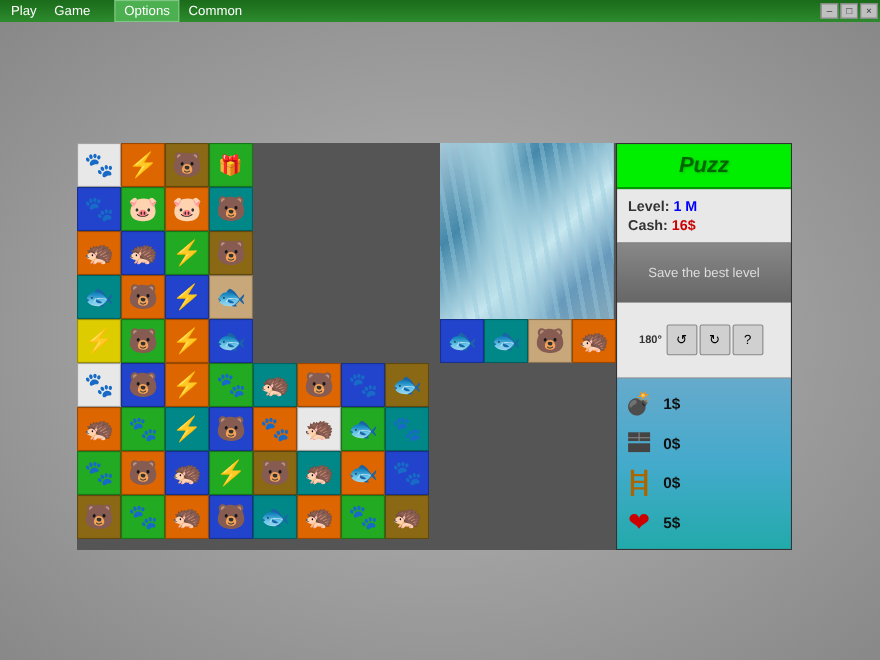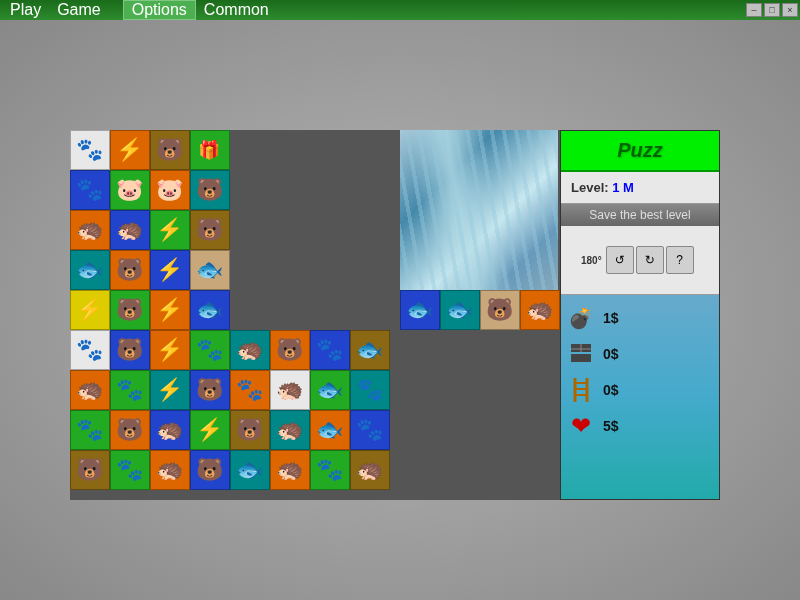--- a/index.html
+++ b/index.html
@@ -22,21 +22,21 @@
       justify-content: space-between;
       padding: 0 2px;
     }
     #menu-bar {
       display: flex;
       align-items: center;
       height: 100%;
     }
     .menu-item {
       color: white;
-      font-size: 16px;
+      font-size: 12px;
       padding: 0 8px;
       height: 100%;
       display: flex;
       align-items: center;
       cursor: pointer;
     }
     .menu-item.active {
       background: #4caf50;
       border: 1px solid #81c784;
       margin-left: 14px;
@@ -211,21 +211,21 @@
     }
 
     .stat-label { color: #333; }
     .stat-value-blue { color: #0000ff; }
     .stat-value-red { color: #cc0000; }
 
     #save-btn {
       background: linear-gradient(to bottom, #888, #666);
       color: #ddd;
       text-align: center;
-      padding: 4px 0;
+      padding: 20px 0;
       font-size: 12px;
       cursor: pointer;
     }
 
     #toolbar-row {
       display: flex;
       align-items: center;
       background: #e8e8e8;
       padding: 20px;
       gap: 2px;
@@ -512,20 +512,24 @@
 
     <div id="right-panel">
       <div id="puzz-title">Puzz</div>
 
 
       <div id="stats-area">
         <div class="stat-row">
           <span class="stat-label">Level:</span>
           <span class="stat-value-blue">1 M</span>
         </div>
+        <div class="stat-row">
+          <span class="stat-label">Cash:</span>
+          <span class="stat-value-red">16$</span>
+        </div>
       </div>
 
       <div id="save-btn">Save the best level</div>
 
       <div id="toolbar-row">
         <span id="angle-display">180°</span>
         <div class="toolbar-btn">↺</div>
         <div class="toolbar-btn">↻</div>
         <div class="toolbar-btn">?</div>
       </div>

